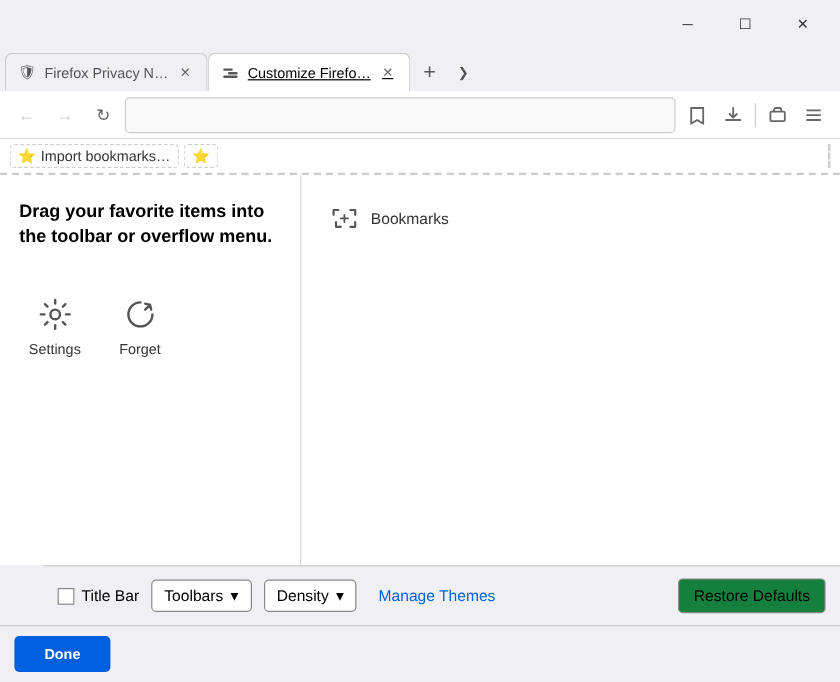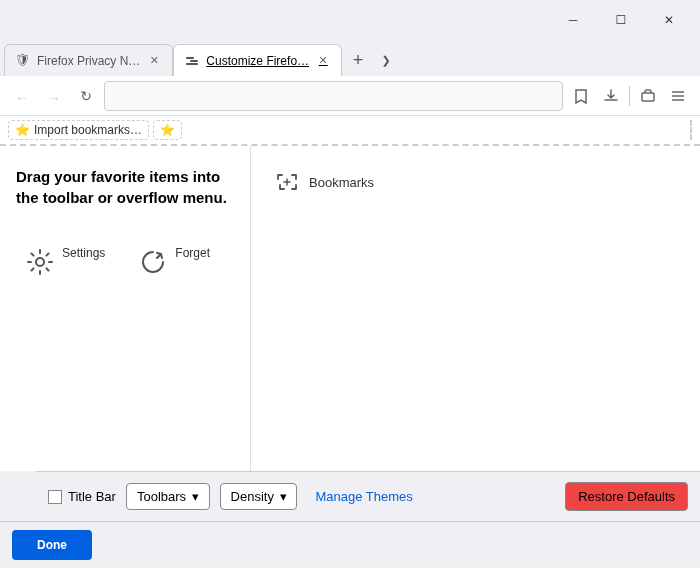--- a/index.html
+++ b/index.html
@@ -201,21 +201,22 @@
       gap: 30px;
     }
     .left-panel-title {
       font-size: 15px;
       font-weight: bold;
       color: #000;
       line-height: 1.4;
     }
     .toolbar-item {
       display: flex;
-      flex-direction: row;
+      flex-direction: column;
+      align-items: center;
       gap: 6px;
       cursor: grab;
       padding: 8px;
     }
     .toolbar-item-icon {
       width: 32px;
       height: 32px;
       display: flex;
       align-items: center;
       justify-content: center;
@@ -316,21 +317,21 @@
       cursor: pointer;
       text-decoration: none;
       background: none;
       border: none;
       padding: 4px 8px;
     }
     .restore-btn {
       padding: 6px 12px;
       border: 1px solid #888;
       border-radius: 4px;
-      background: #ef4444;
+      background: #15803d;
       font-size: 13px;
       cursor: pointer;
     }
     .bottom-spacer { flex: 1; }
 
     
     .done-bar {
       background: #f0f0f4;
       padding: 8px 12px;
       border-top: 1px solid #ccc;

